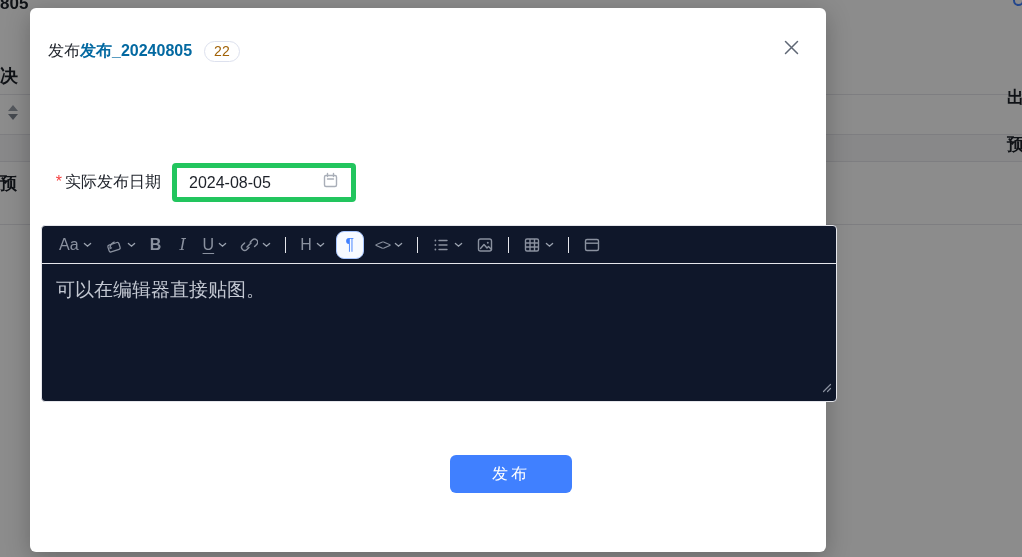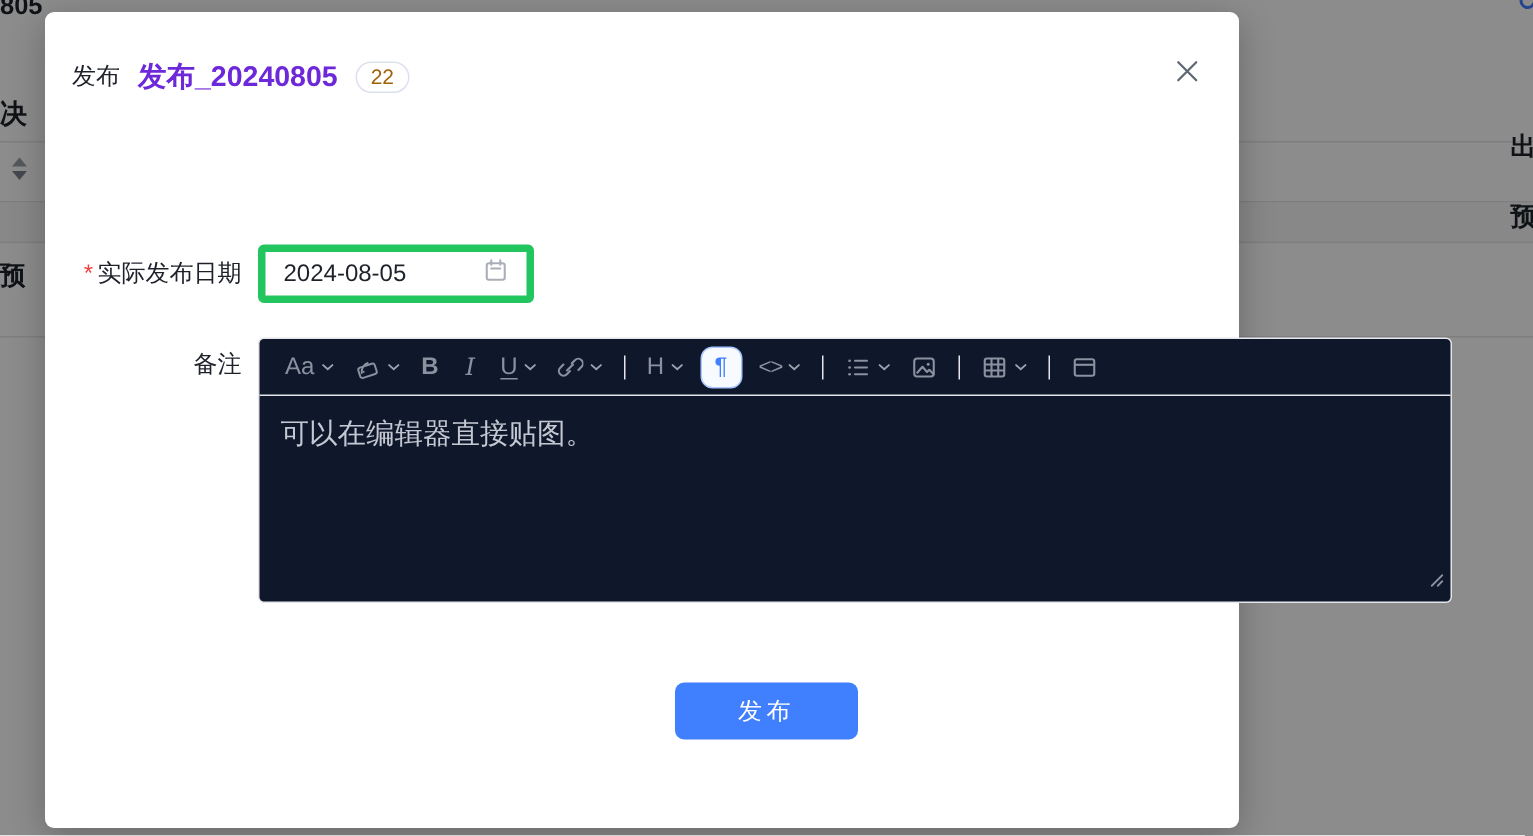--- a/index.html
+++ b/index.html
@@ -18,21 +18,21 @@
   .bg-bluebit { position:absolute; left:1013px; top:-5px; width:11px; height:11px; border:2px solid #4080ff; border-radius:50%; background:transparent; }
 
   .overlay { position:absolute; inset:0; background:rgba(0,0,0,0.45); z-index:1; }
 
   
   .modal { position:absolute; left:30px; top:8px; width:796px; height:544px; z-index:2;
            background:#fff; border-radius:6px; box-shadow:0 6px 24px rgba(0,0,0,0.25); }
 
   .modal-header { position:absolute; left:18px; top:28px; height:30px; display:flex; align-items:center; }
   .title-prefix { font-size:16px; color:#1d2129; }
-  .title-main   { font-size:19px; font-weight:700; color:#6d28d9; margin-left:12px; }
+  .title-main   { font-size:16px; font-weight:700; color:#0369a1; }
   .badge { margin-left:12px; height:21px; padding:0 9px; border:1px solid #dde1ee; border-radius:11px;
            font-size:14px; color:#a16207; display:flex; align-items:center; background:#fff; }
 
   .close-btn { position:absolute; top:30px; right:24px; width:22px; height:22px; border:none; background:transparent;
                cursor:pointer; display:flex; align-items:center; justify-content:center; padding:0; }
 
   .row { position:absolute; left:0; display:flex; align-items:center; }
   .lbl { width:131px; text-align:right; font-size:16px; color:#1d2129; flex:none; }
   .req { color:#f53f3f; margin-right:3px; font-size:16px; }
   .ctrl { margin-left:11px; display:flex; align-items:center; }
@@ -125,21 +125,20 @@
           <svg width="17" height="17" viewBox="0 0 17 17" fill="none" stroke="#a9aeb8" stroke-width="1.4" stroke-linecap="round">
             <rect x="2.5" y="3.5" width="12" height="11" rx="1.5"></rect>
             <path d="M5.5 1.5 v3 M11.5 1.5 v3 M5.5 7 h6"></path>
           </svg>
         </span>
       </div>
     </div>
   </div>
 
   <div class="row row-remark">
-    <span class="lbl">备注</span>
     <div class="ctrl">
       <div class="editor">
         <div class="toolbar">
 
           <button class="tbtn">
             <span>Aa</span>
             <svg width="9" height="6" viewBox="0 0 9 6" fill="none">
                 <path d="M1.4 1.4 L4.5 4.2 L7.6 1.4" stroke="#9aa2af" stroke-width="1.3" stroke-linecap="round"></path>
               </svg>
           </button>

